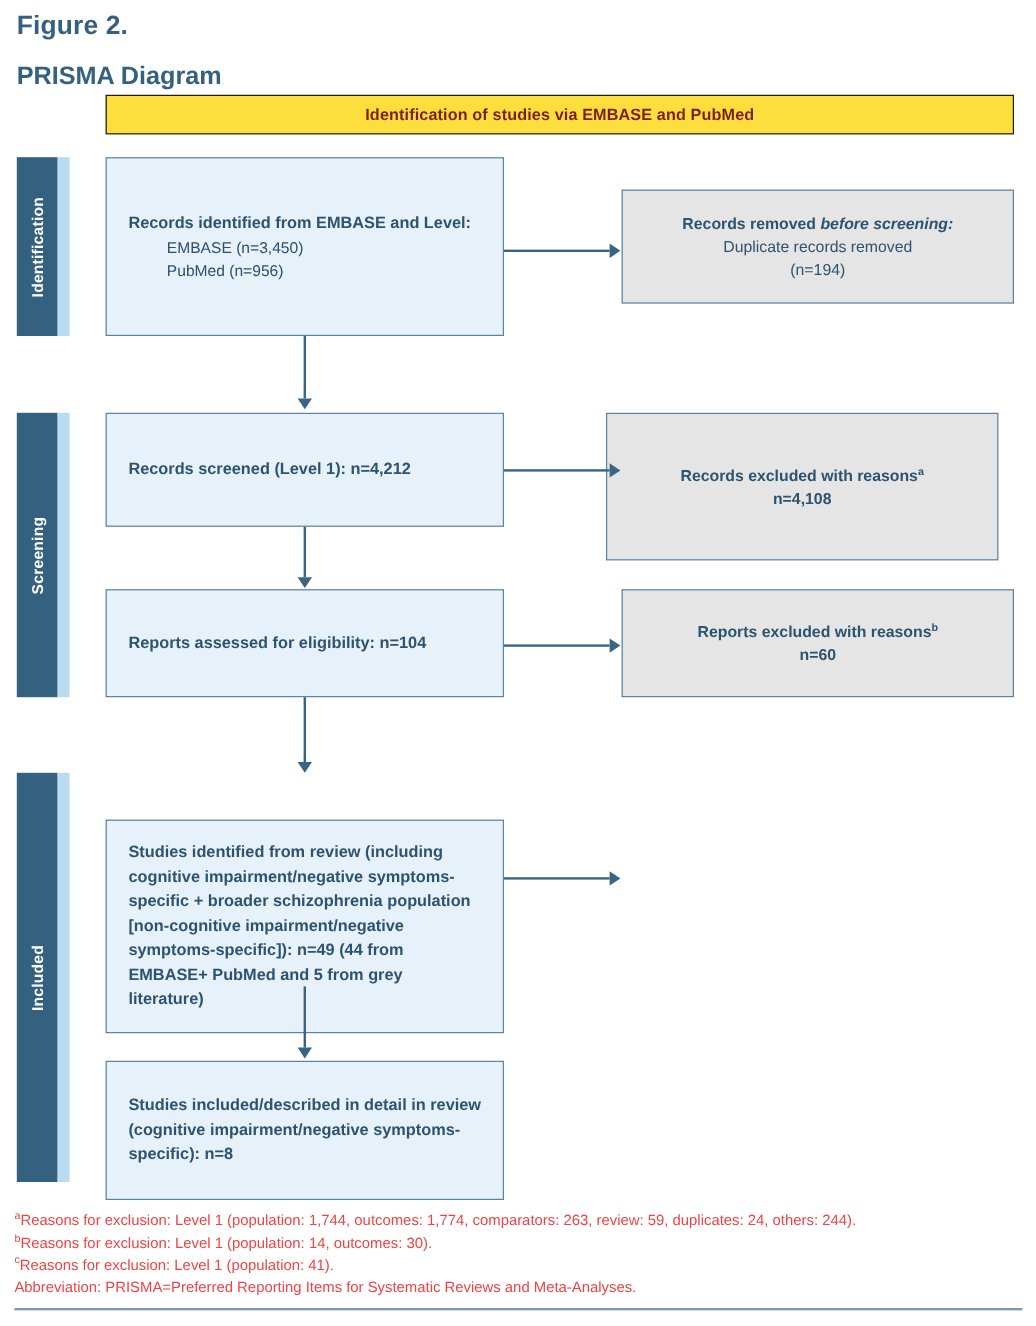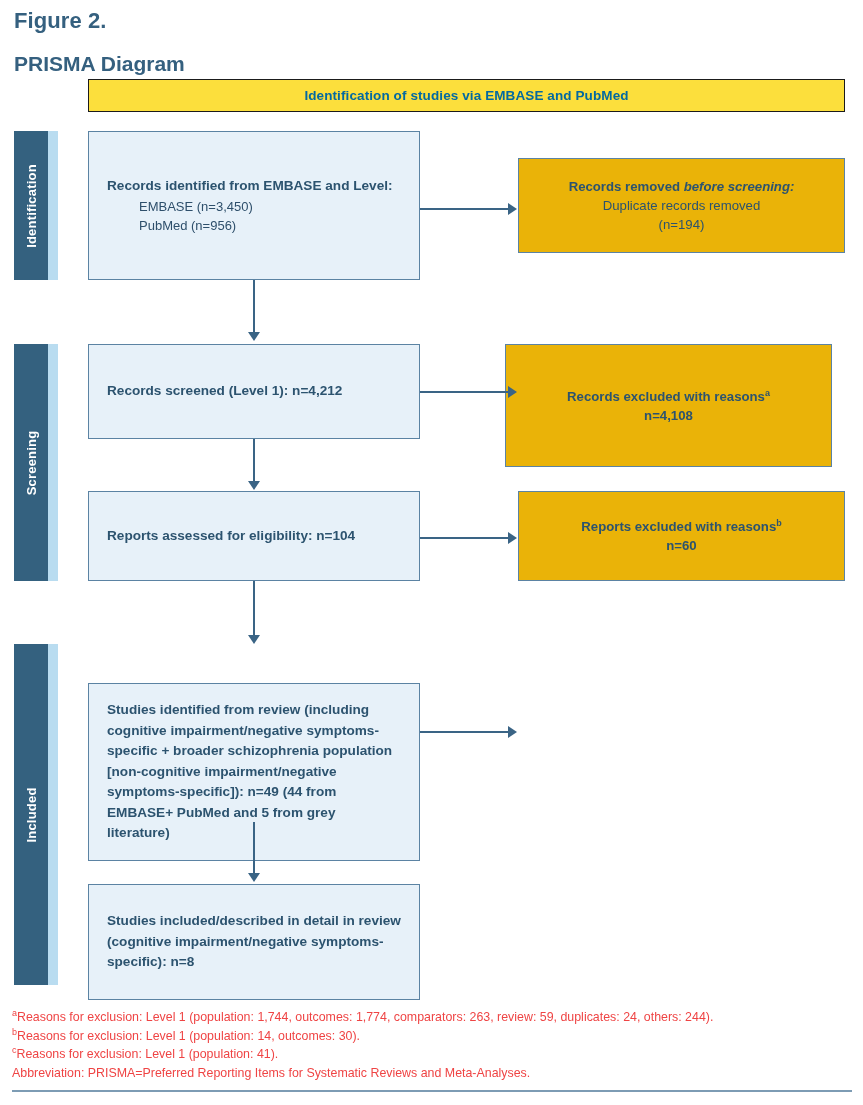--- a/index.html
+++ b/index.html
@@ -57,21 +57,21 @@
     background: #fcdf3c;
     border: 1.5px solid #1b1b1b;
     box-sizing: border-box;
     display: flex;
     align-items: center;
     justify-content: center;
   }
   #banner-text {
     font-size: 13.5px;
     font-weight: 700;
-    color: #0369a1;
+    color: #7f1d1d;
     letter-spacing: 0.1px;
   }
 
   
   .stage-tab {
     position: absolute;
     left: 14px;
     width: 34px;
     background: #34617f;
   }
@@ -98,21 +98,21 @@
     position: absolute;
     box-sizing: border-box;
     border: 1.3px solid #5b83a3;
     display: flex;
     align-items: center;
   }
   .fbox.left {
     background: #e7f1f9;
   }
   .fbox.right {
-    background: #eab308;
+    background: #e5e5e5;
     justify-content: center;
     align-items: center;
   }
   .fbox-inner {
     padding: 0 18px;
     width: 100%;
     box-sizing: border-box;
   }
   .fbox.right .fbox-inner {
     text-align: center;

